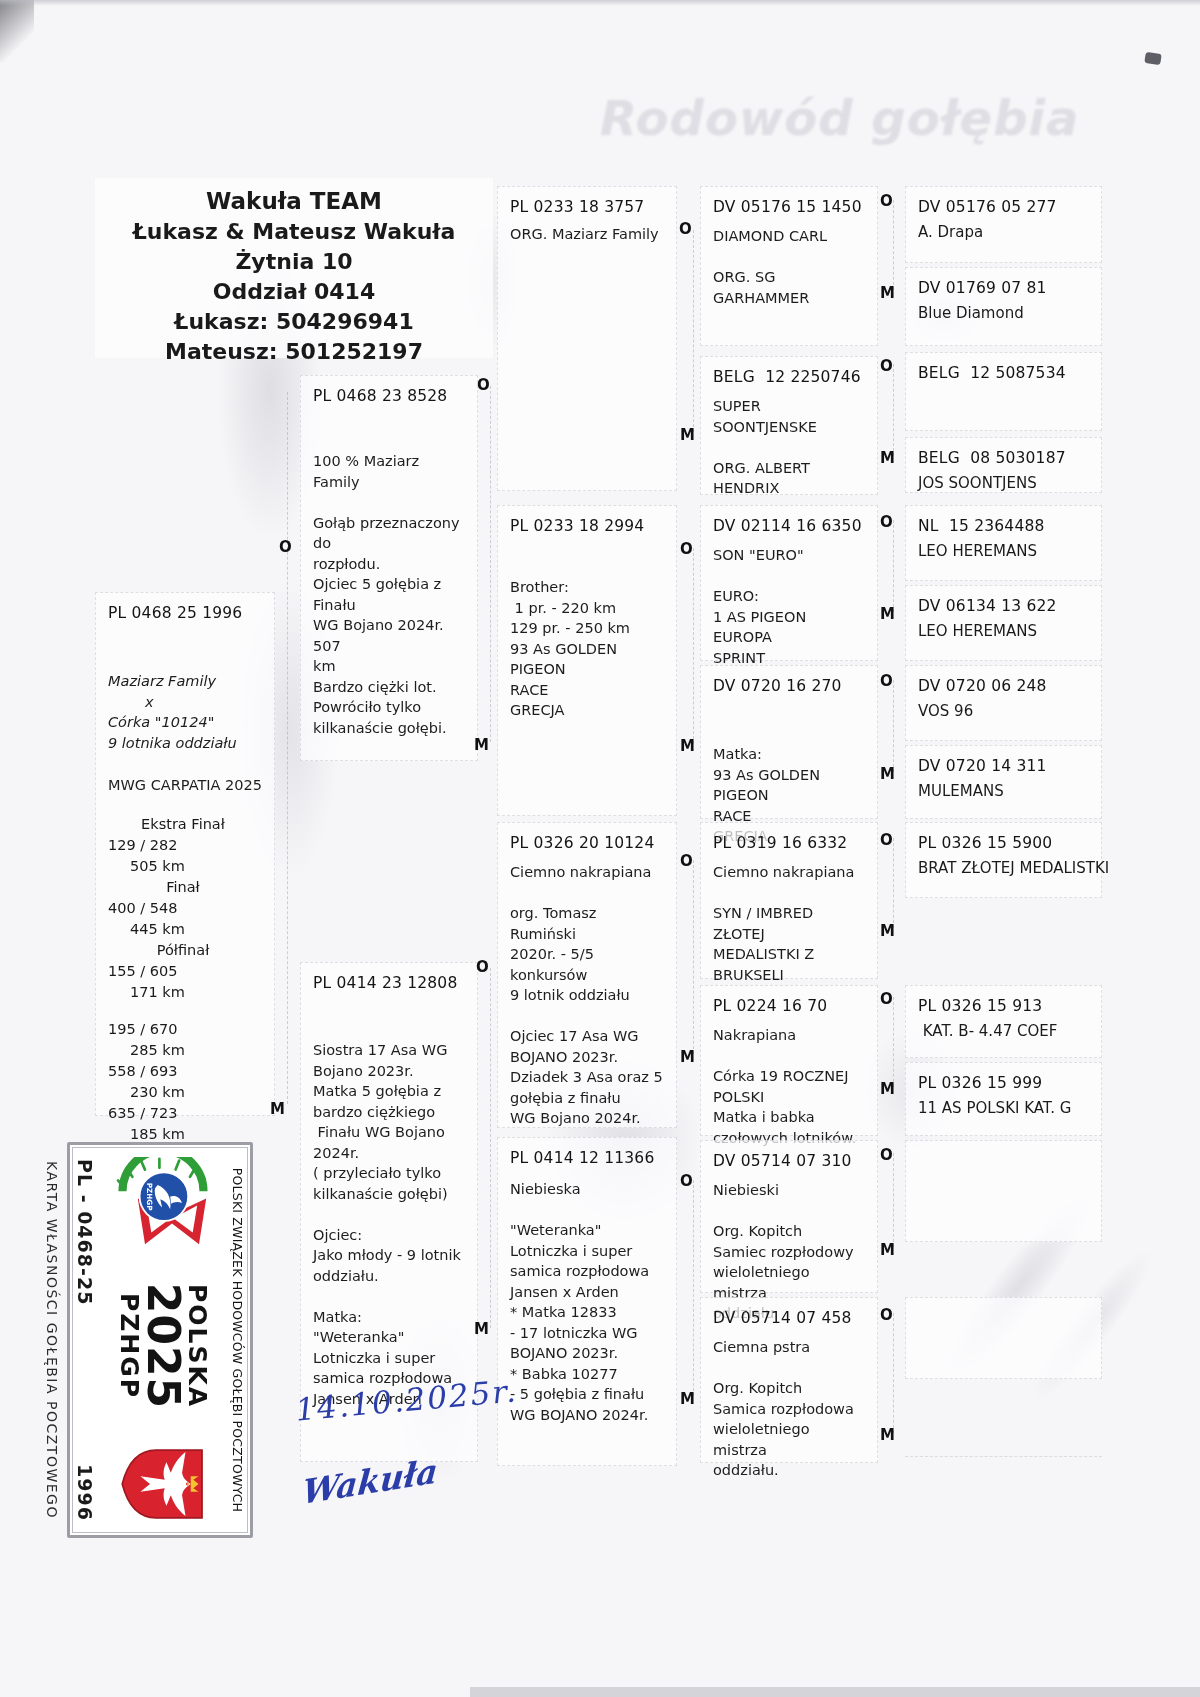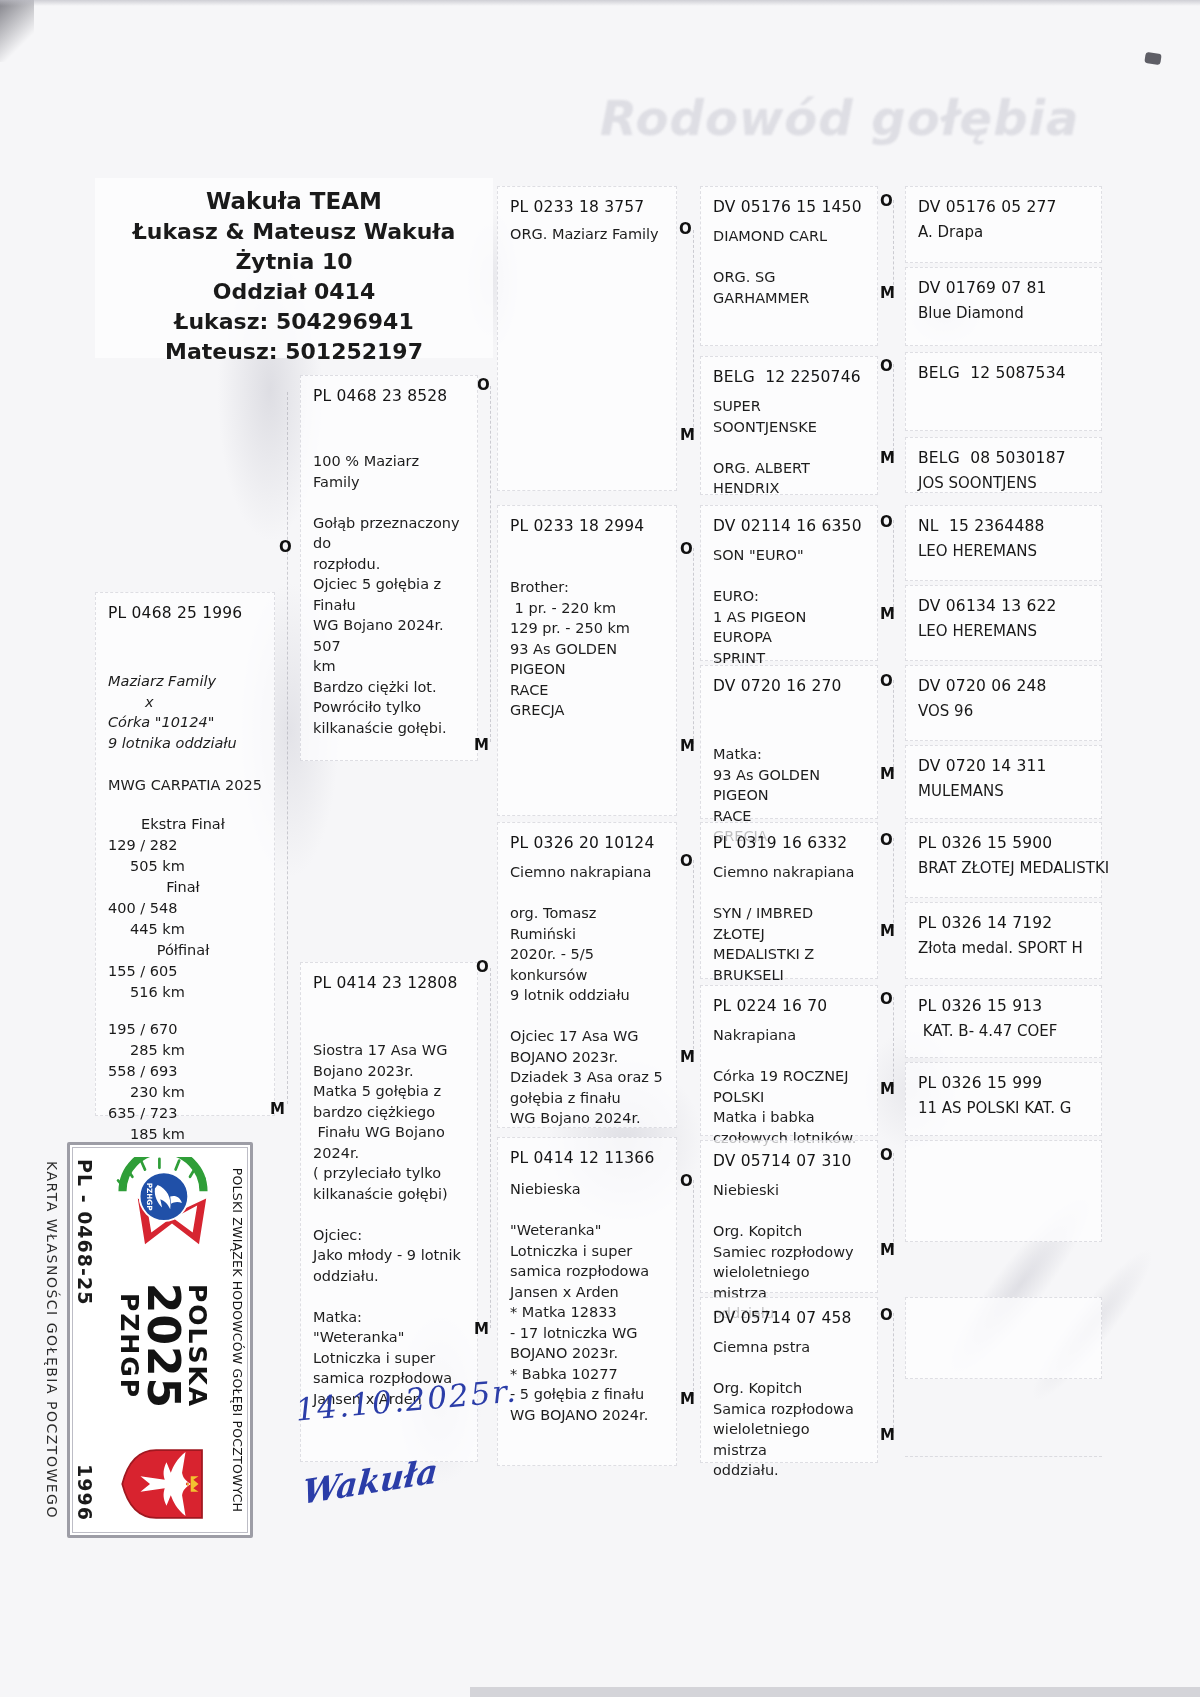--- a/index.html
+++ b/index.html
@@ -119,21 +119,21 @@
           <span class="res-dist">505 km</span>
         </div>
       <div class="res-stage">Finał</div>
       <div class="res-row">
           <span class="res-place">400 / 548</span>
           <span class="res-dist">445 km</span>
         </div>
       <div class="res-stage">Półfinał</div>
       <div class="res-row">
           <span class="res-place">155 / 605</span>
-          <span class="res-dist">516 km</span>
+          <span class="res-dist">171 km</span>
         </div>
       <div class="res-gap"></div>
       <div class="res-row">
           <span class="res-place">195 / 670</span>
           <span class="res-dist">285 km</span>
         </div>
       <div class="res-row">
           <span class="res-place">558 / 693</span>
           <span class="res-dist">230 km</span>
         </div>
@@ -326,24 +326,20 @@
     <div class="ring">DV 0720 06 248</div>
     <div class="name">VOS 96</div>
   </div>
   <div class="block" style="left:905px;top:745px;width:197px;height:74px;">
     <div class="ring">DV 0720 14 311</div>
     <div class="name">MULEMANS</div>
   </div>
   <div class="block" style="left:905px;top:822px;width:197px;height:76px;">
     <div class="ring">PL 0326 15 5900</div>
     <div class="name">BRAT ZŁOTEJ MEDALISTKI</div>
-  </div>
-  <div class="block" style="left:905px;top:902px;width:197px;height:77px;">
-    <div class="ring">PL 0326 14 7192</div>
-    <div class="name">Złota medal. SPORT H</div>
   </div>
   <div class="block" style="left:905px;top:985px;width:197px;height:73px;">
     <div class="ring">PL 0326 15 913</div>
     <div class="name"> KAT. B- 4.47 COEF</div>
   </div>
   <div class="block" style="left:905px;top:1062px;width:197px;height:74px;">
     <div class="ring">PL 0326 15 999</div>
     <div class="name">11 AS POLSKI KAT. G</div>
   </div>
   <div class="block" style="left:905px;top:1140px;width:197px;height:102px;"></div>

